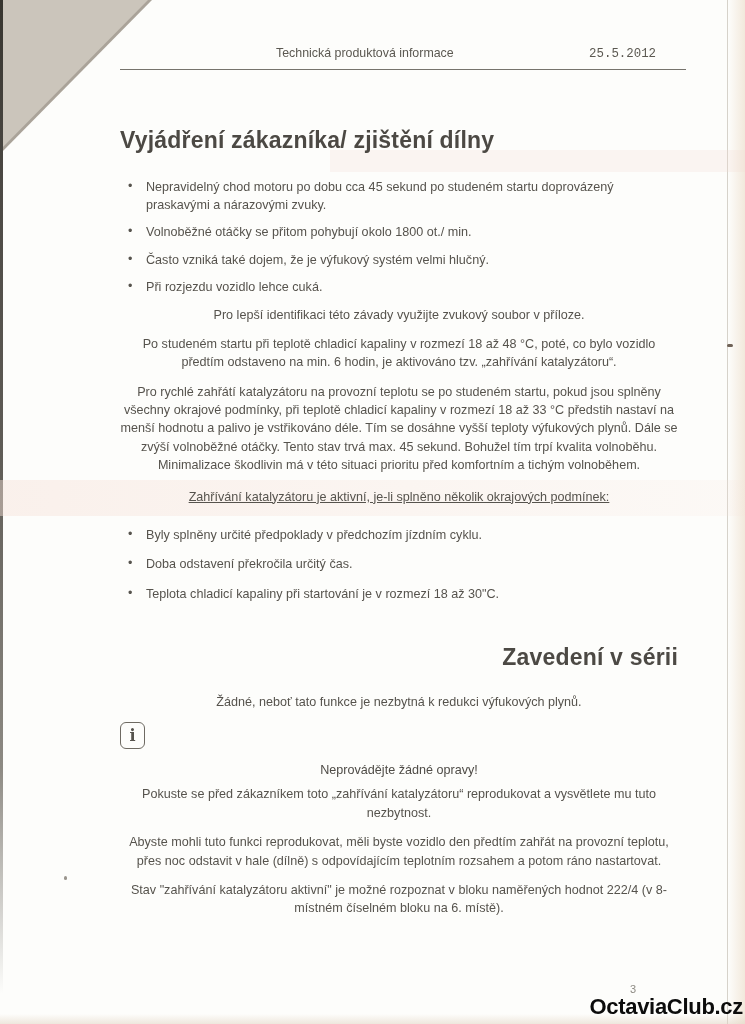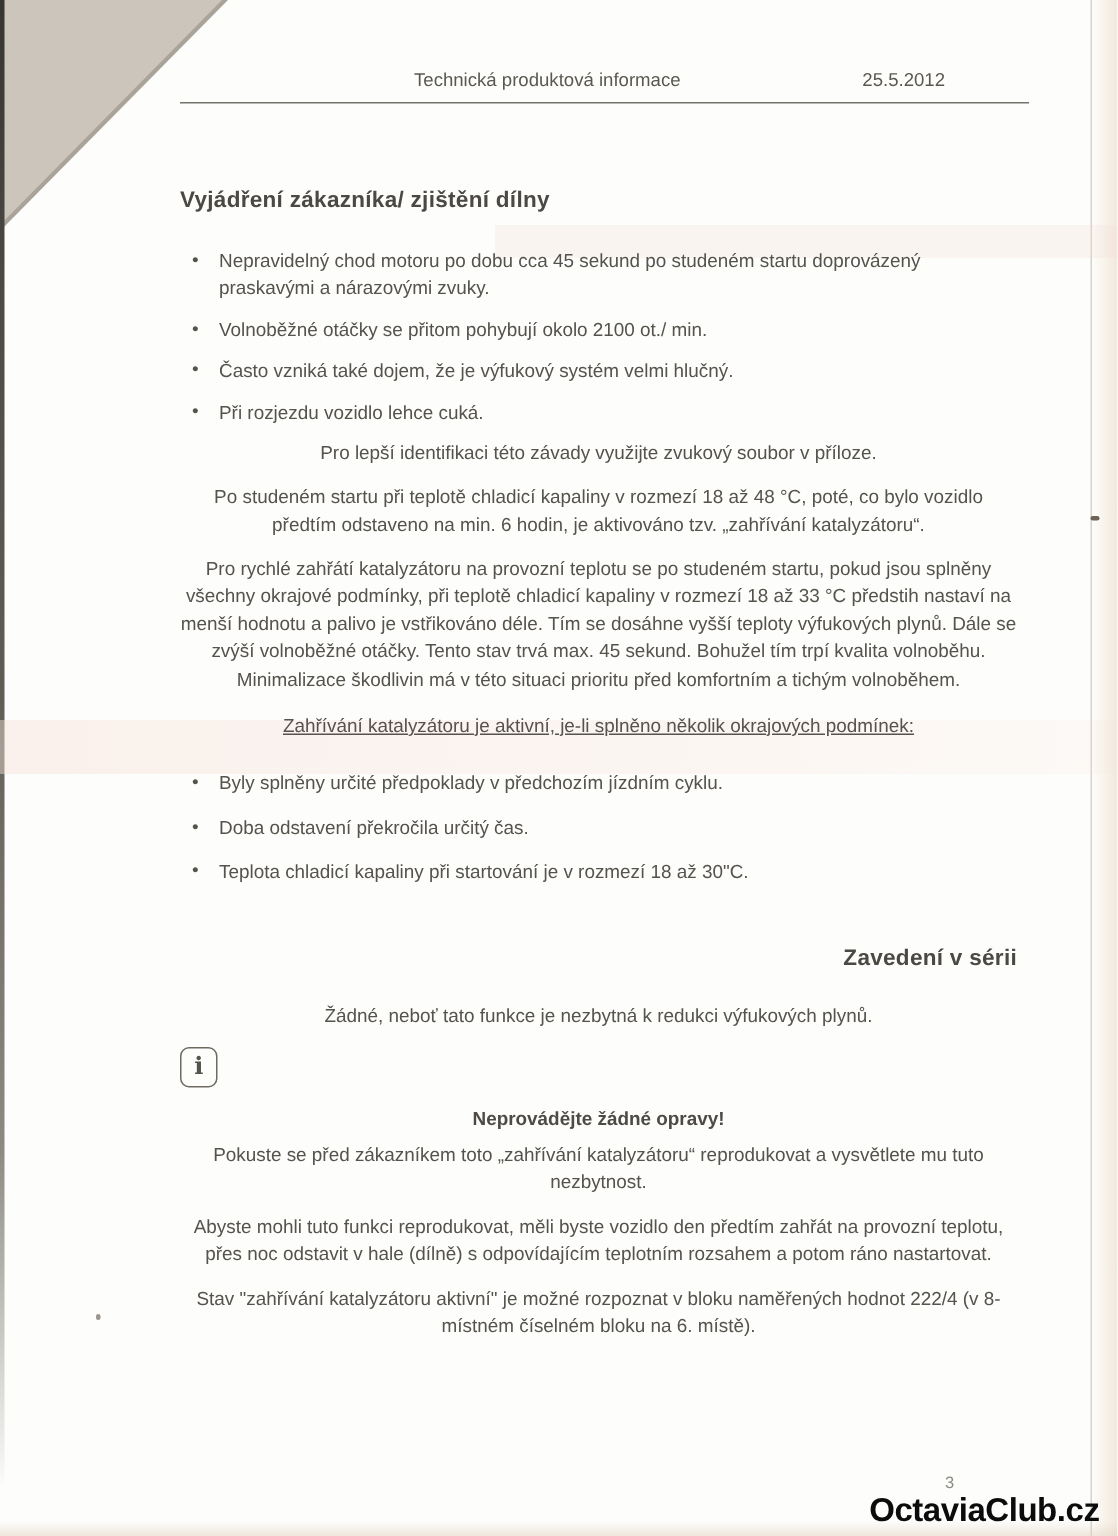--- a/index.html
+++ b/index.html
@@ -57,38 +57,38 @@
   
   .content{
     position:absolute;left:120px;top:0;width:558px;
     color:#56534d;font-size:12.6px;line-height:1.46;
   }
   .doc-header{
     display:flex;align-items:baseline;
     padding-top:44px;font-size:12.4px;color:#5b5851;
   }
   .doc-header .title{margin-left:156px;}
-  .doc-header .date{margin-left:auto;margin-right:48px;}
+  .doc-header .date{margin-left:auto;margin-right:22px;font-family:Liberation Mono, monospace;}
   .header-rule{
     border:none;margin:6px 0 0 0;width:566px;height:0;
     border-top:1.6px solid #76736c;
   }
 
   h1{
-    font-size:15px;font-weight:bold;color:#4c4944;
+    font-size:23px;font-weight:bold;color:#4c4944;
     margin:0;letter-spacing:.2px;
   }
   .h1-first{margin-top:54px;margin-bottom:20px;}
   .h1-tech{margin-top:40px;margin-bottom:18px;}
   .h1-series{margin-top:38px;margin-bottom:18px;text-align:right;}
   .h1-measures{margin-top:44px;margin-bottom:16px;}
 
   p{margin:0 0 11px 0;text-align:center;}
   .underlined{text-decoration:underline;margin-top:13px;margin-bottom:20px;}
-  .bold{font-weight:bold;color:#4e4b46;margin-bottom:6px;}
+  .bold{font-weight:normal;color:#4e4b46;margin-bottom:6px;}
 
   ul{list-style:none;margin:0 0 4px 0;padding:0;}
   li{position:relative;padding-left:26px;margin-bottom:9px;}
   li .bullet{position:absolute;left:8px;top:-1px;}
   .cond-list{margin-top:12px;}
   .cond-list li{margin-bottom:11px;}
 
   .info-icon{
     display:inline-flex;width:23px;height:25px;
     border:1.6px solid #6e6a62;border-radius:6px;
@@ -96,21 +96,21 @@
     font-family:"DejaVu Serif",serif;font-weight:bold;
     font-size:16px;color:#56534d;
     margin-bottom:12px;
   }
 
   .page-number{
     position:absolute;left:630px;top:983px;
     font-size:11px;color:#8d8a83;
   }
   .watermark{
-    position:absolute;right:12px;bottom:4px;
+    position:absolute;right:2px;bottom:4px;
     font-size:22px;font-weight:bold;color:#0c0c0c;
     letter-spacing:-.3px;
   }
 </style>
 </head>
 <body>
 
 <div class="scan">
 
   <div class="corner-fold-edge"></div>
@@ -133,21 +133,21 @@
     <hr class="header-rule">
 
     <h1 class="h1-first">Vyjádření zákazníka/ zjištění dílny</h1>
     <ul>
       <li>
         <span class="bullet">•</span>
         <span>Nepravidelný chod motoru po dobu cca 45 sekund po studeném startu doprovázený praskavými a nárazovými zvuky.</span>
       </li>
       <li>
         <span class="bullet">•</span>
-        <span>Volnoběžné otáčky se přitom pohybují okolo 2100 ot./ min.</span>
+        <span>Volnoběžné otáčky se přitom pohybují okolo 1800 ot./ min.</span>
       </li>
       <li>
         <span class="bullet">•</span>
         <span>Často vzniká také dojem, že je výfukový systém velmi hlučný.</span>
       </li>
       <li>
         <span class="bullet">•</span>
         <span>Při rozjezdu vozidlo lehce cuká.</span>
       </li>
     </ul>

